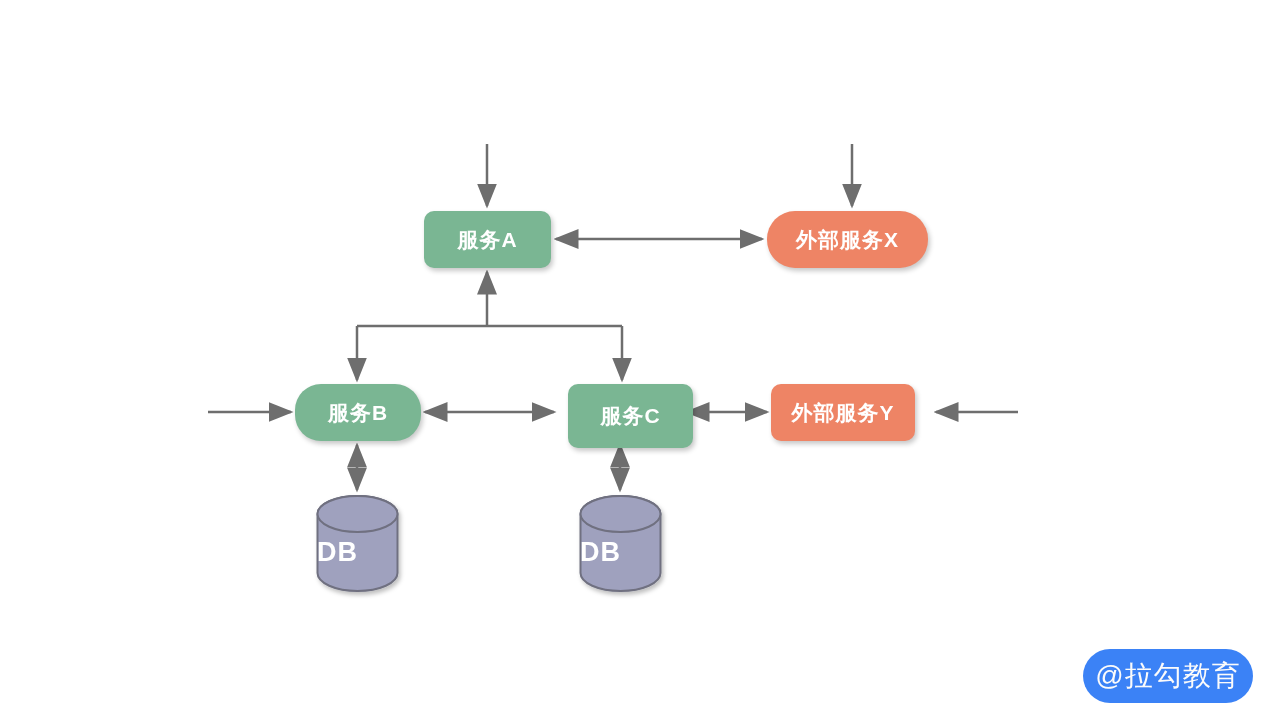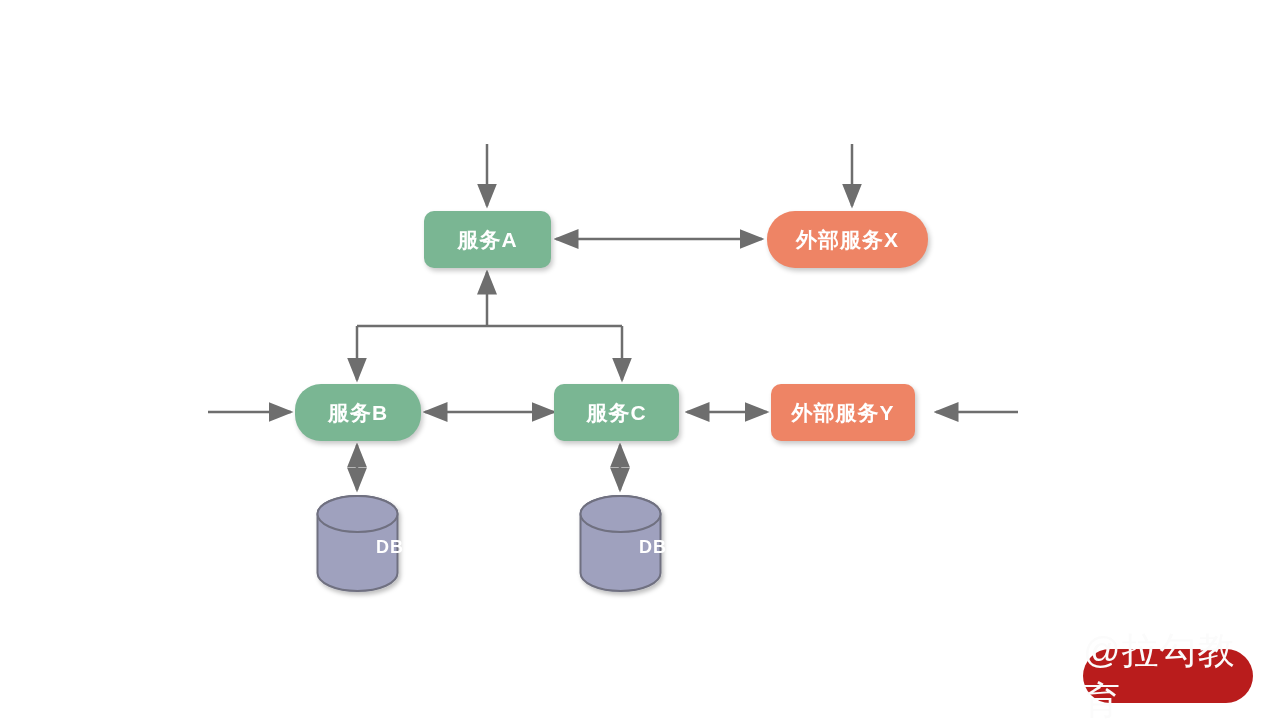--- a/index.html
+++ b/index.html
@@ -32,46 +32,46 @@
     border-radius: 10px;
     box-shadow: 2px 3px 5px rgba(0,0,0,0.22);
     letter-spacing: 1px;
     box-sizing: border-box;
   }
   .node--service { background: #7ab693; }
   .node--external { background: #ee8465; }
   #node-service-a { left: 424px; top: 211px; width: 127px; height: 57px; }
   #node-external-x { left: 767px; top: 211px; width: 161px; height: 57px; border-radius: 28px; }
   #node-service-b { left: 295px; top: 384px; width: 126px; height: 57px; border-radius: 26px; }
-  #node-service-c { left: 554px; top: 384px; width: 125px; height: 57px; }
+  #node-service-c { left: 568px; top: 384px; width: 125px; height: 64px; }
   #node-external-y { left: 771px; top: 384px; width: 144px; height: 57px; }
   .db-label {
     position: absolute;
     width: 87px;
-    text-align: right;
+    text-align: left;
     color: #ffffff;
     font-weight: 600;
-    font-size: 18px;
+    font-size: 27px;
     letter-spacing: 1px;
   }
   #db-label-b { left: 317px; top: 537px; }
   #db-label-c { left: 580px; top: 537px; }
   .watermark {
     position: absolute;
     left: 1083px;
     top: 649px;
     width: 170px;
     height: 54px;
     border-radius: 27px;
-    background: #b91c1c;
+    background: #3b82f6;
     color: #fbfbfb;
     display: flex;
     align-items: center;
     justify-content: center;
-    font-size: 37px;
+    font-size: 28px;
     letter-spacing: 1px;
   }
 </style>
 </head>
 <body>
 
 <div class="canvas">
 
   <svg class="edges-svg" viewBox="0 0 1280 720" xmlns="http://www.w3.org/2000/svg">
     <defs>

